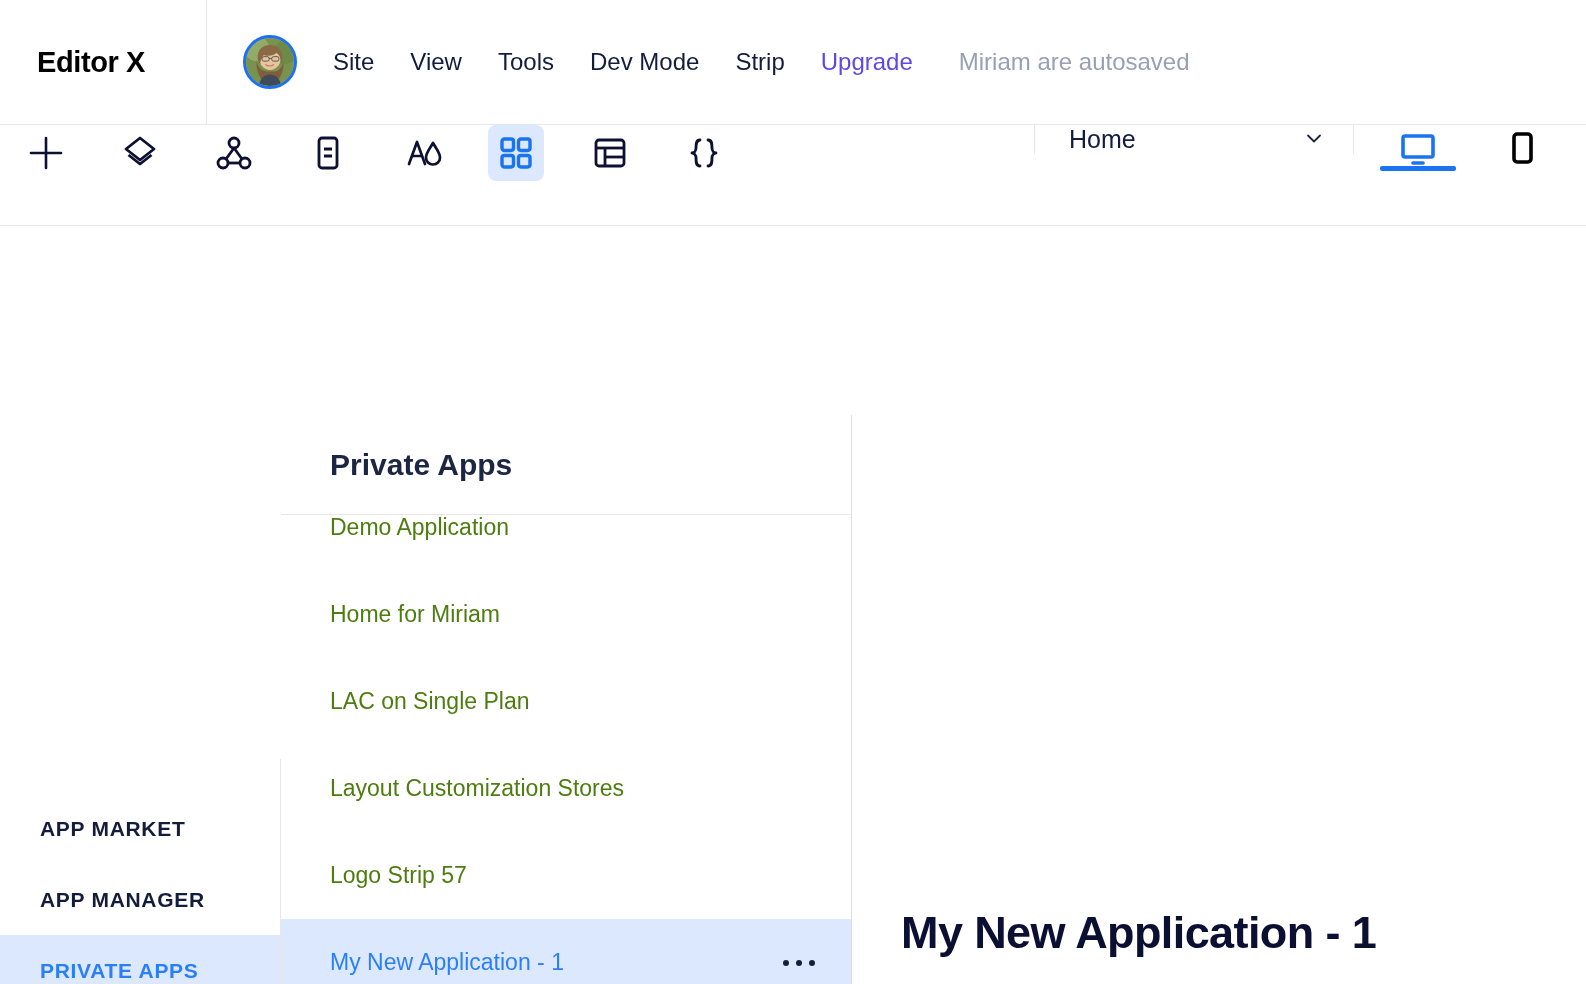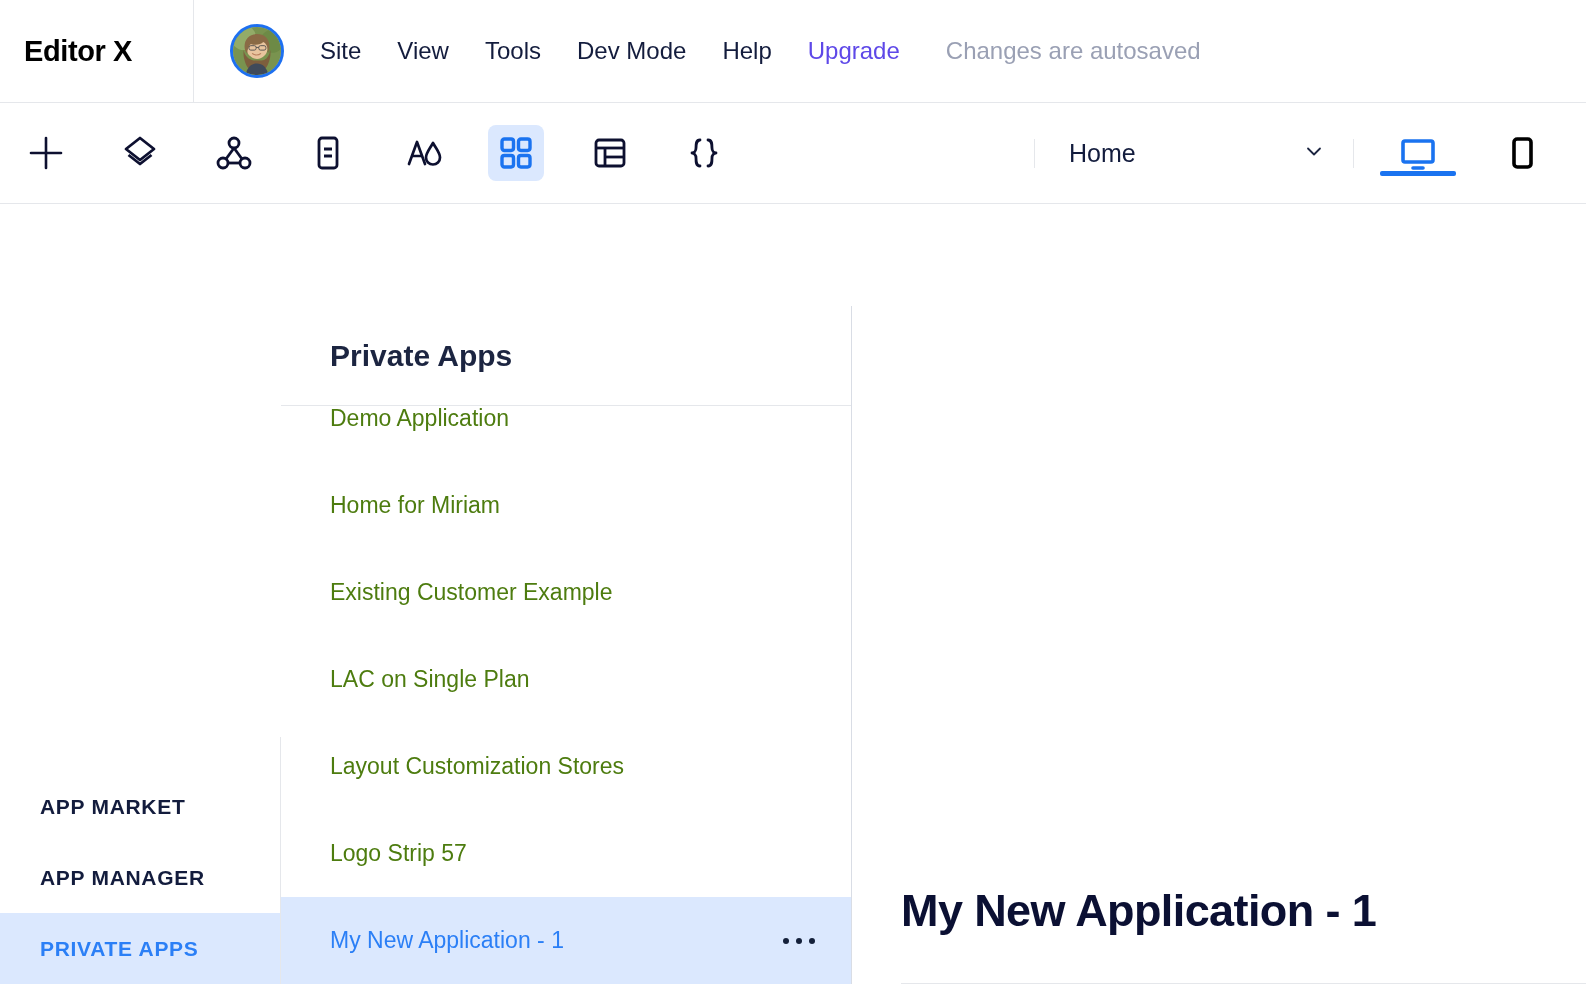--- a/index.html
+++ b/index.html
@@ -9,25 +9,26 @@
     overflow: hidden;
     background: #ffffff;
     font-family: "Liberation Sans", sans-serif;
     -webkit-font-smoothing: antialiased;
   }
 
   .app { width: 1586px; height: 984px; position: relative; background: #fff; }
 
   
   .topbar {
-    height: 103px;
+    height: 125px;
     display: flex;
     align-items: stretch;
     border-bottom: 1px solid #e5e7eb;
     background: #fff;
+    padding-left: 13px;
   }
   .logo-cell {
     width: 194px;
     display: flex;
     align-items: center;
     padding-left: 24px;
     border-right: 1px solid #e5e7eb;
     flex: 0 0 194px;
   }
   .logo-text {
@@ -61,21 +62,21 @@
     white-space: nowrap;
     cursor: pointer;
   }
   .menu-item.upgrade { color: #5e48e8; }
   .menu-item.autosave { color: #9aa0b4; margin-left: 46px; cursor: default; }
 
   
   .toolbar {
     height: 101px;
     display: flex;
-    align-items: center;
+    align-items: flex-start;
     border-bottom: 1px solid #e5e7eb;
     background: #fff;
   }
   .tool-icons {
     display: flex;
     align-items: center;
     padding-left: 18px;
     gap: 0;
     flex: 1 1 auto;
   }
@@ -247,23 +248,23 @@
             <path d="M22 30c2 2 7 2 9 0" stroke="#b9825f" stroke-width="1.4" fill="none" stroke-linecap="round"></path>
             <path d="M14 54c2-9 7-13 13-13s11 4 13 13z" fill="#3f4a5a"></path>
           </g>
         </svg>
       </div>
 
       <span class="menu-item">Site</span>
       <span class="menu-item">View</span>
       <span class="menu-item">Tools</span>
       <span class="menu-item">Dev Mode</span>
-      <span class="menu-item">Help</span>
+      <span class="menu-item">Strip</span>
       <span class="menu-item upgrade">Upgrade</span>
-      <span class="menu-item autosave">Changes are autosaved</span>
+      <span class="menu-item autosave">Miriam are autosaved</span>
     </div>
   </div>
 
   <div class="toolbar">
 
     <div class="tool-icons">
 
       <div class="tool-btn">
         <svg width="42" height="42" viewBox="0 0 42 42" fill="none" stroke="currentColor" stroke-width="2.6" stroke-linecap="round">
           <line x1="21" y1="6" x2="21" y2="36"></line>
@@ -376,23 +377,20 @@
 
       <div class="applist">
         <div class="applist-inner">
           <div class="app-item">
             <span>Demo Application</span>
           </div>
           <div class="app-item">
             <span>Home for Miriam</span>
           </div>
           <div class="app-item">
-            <span>Existing Customer Example</span>
-          </div>
-          <div class="app-item">
             <span>LAC on Single Plan</span>
           </div>
           <div class="app-item">
             <span>Layout Customization Stores</span>
           </div>
           <div class="app-item">
             <span>Logo Strip 57</span>
           </div>
           <div class="app-item selected">
             <span>My New Application - 1</span>

